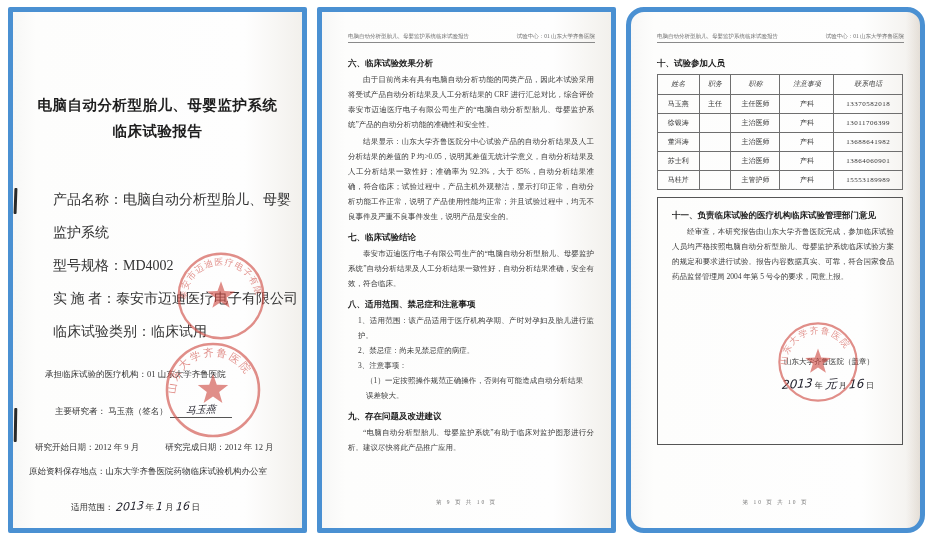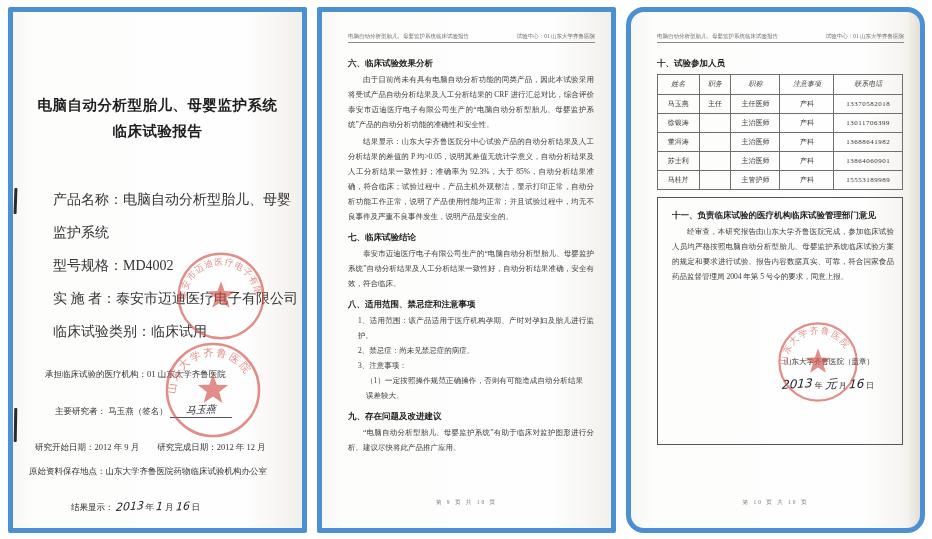--- a/index.html
+++ b/index.html
@@ -20,21 +20,21 @@
   .bm1{top:96px;height:26px;transform:rotate(2deg);}
   .bm2{top:316px;height:34px;transform:rotate(1deg);}
   .cover-title{margin-top:80px;text-align:center;font-weight:bold;font-size:14.5px;line-height:1.8;color:#1e1e1e;letter-spacing:.5px;}
   .cover-fields{margin:40px 0 0 40px;font-size:14px;line-height:2.35;color:#333;}
   .cover-line{font-size:8.5px;color:#333;}
   .inst-line{margin:20px 0 0 32px;}
   .res-line{margin:22px 0 0 42px;}
   .sig-underline{display:inline-block;width:62px;border-bottom:1px solid #555;text-align:center;vertical-align:bottom;}
   .hw{font-family:"DejaVu Sans","Liberation Sans",sans-serif;font-style:italic;color:#23232e;
       display:inline-block;transform:rotate(-4deg) skewX(-8deg);font-size:10px;}
-  .dates-row{display:flex;gap:18px;margin:24px 0 0 22px;}
+  .dates-row{display:flex;gap:26px;margin:24px 0 0 22px;}
   .archive-line{margin:12px 0 0 16px;}
   .report-date-line{margin:22px 0 0 58px;font-size:8.5px;}
   .report-date-line .hw{font-size:11px;margin:0 2px;}
   
   .stamp{position:absolute;opacity:.62;pointer-events:none;}
   .stamp svg{display:block;}
   
   .hd{position:absolute;top:21px;left:26px;right:16px;display:flex;justify-content:space-between;
       font-size:5.5px;color:#6b6b6b;border-bottom:1px solid #8a8a8a;padding-bottom:2px;}
   .content{position:absolute;top:38px;left:26px;right:17px;font-size:7.5px;line-height:15px;text-align:justify;color:#3a3a3a;}
@@ -85,21 +85,21 @@
     </div>
 
     <div class="dates-row cover-line">
       <span>研究开始日期：2012 年 9 月</span>
       <span>研究完成日期：2012 年 12 月</span>
     </div>
 
     <div class="cover-line archive-line">原始资料保存地点：山东大学齐鲁医院药物临床试验机构办公室</div>
 
     <div class="report-date-line">
-      <span>结果显示：</span><span class="hw">2013</span><span>年</span><span class="hw">1</span><span>月</span><span class="hw">16</span><span>日</span>
+      <span>适用范围：</span><span class="hw">2013</span><span>年</span><span class="hw">1</span><span>月</span><span class="hw">16</span><span>日</span>
     </div>
 
     <div class="stamp" style="left:162px;top:158px;width:92px;height:92px;">
       <svg viewBox="0 0 100 100" width="92" height="92">
         <circle cx="50" cy="50" r="46" fill="none" stroke="#cf4a42" stroke-width="2.6"></circle>
         <polygon points="50,34 53.8,44.7 65.2,45.1 56.2,52 59.4,62.9 50,56.5 40.6,62.9 43.8,52 34.8,45.1 46.2,44.7" fill="#cf4a42"></polygon>
         <defs>
             <path id="arcP1" d="M 12 54 A 38 38 0 1 1 88 54" fill="none"></path>
           </defs>
         <text font-size="9.5" fill="#cf4a42" letter-spacing="1"><textPath href="#arcP1">泰安市迈迪医疗电子有限公司</textPath></text>

